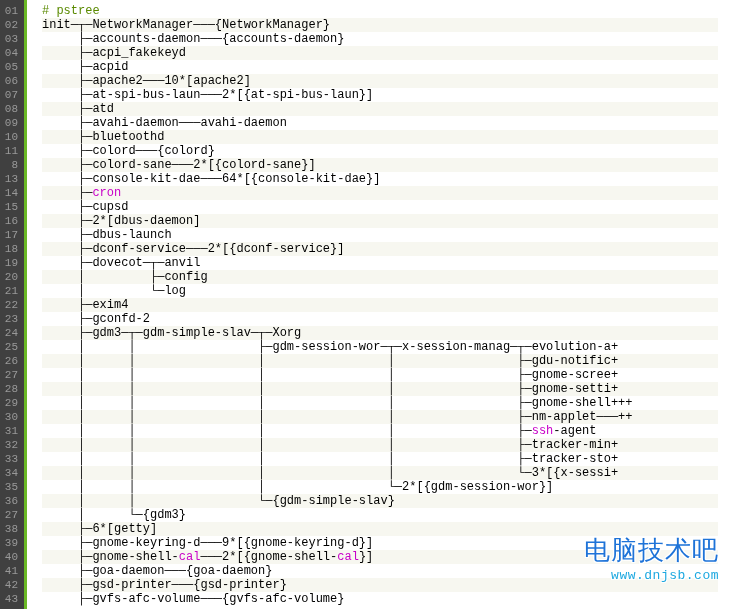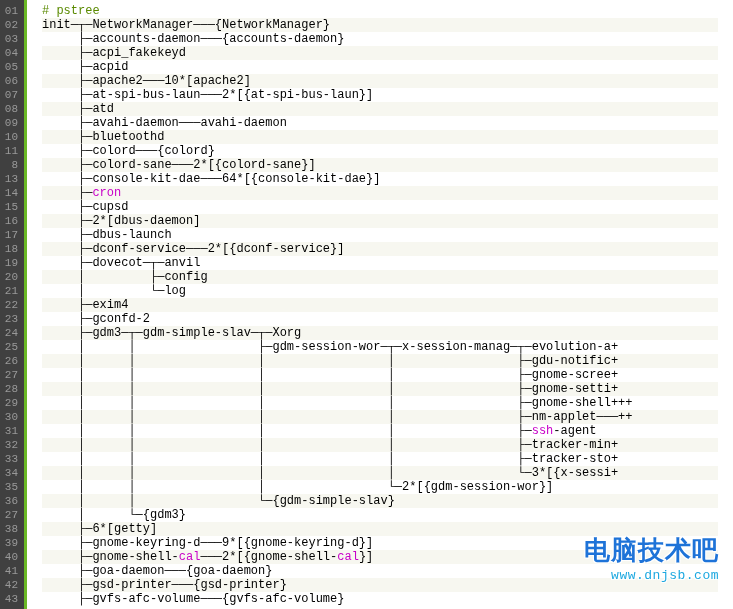--- a/index.html
+++ b/index.html
@@ -6,21 +6,21 @@
 body{font-family:"Courier New",monospace;font-size:12px;background:#fff;width:733px;height:609px;position:relative}
 .code-block{display:flex;height:100%}
 .gutter{background:#404040;padding:4px 2px;border-right:3px solid #6ab825;text-align:right;color:#999;line-height:14px;font-size:11px;user-select:none}
 .gutter div{padding:0 4px 0 2px;min-width:20px}
 .content{flex:1;padding:4px 15px;line-height:14px;white-space:pre;overflow:hidden}
 .line{height:14px}
 .line:nth-child(even){background:#f7f7f0}
 .comment{color:#5a8a00}
 .hl{color:#c800c8}
 .watermark{position:absolute;right:14px;bottom:26px;text-align:right;pointer-events:none}
-.wm-cn{font-size:26px;font-weight:bold;color:#1e73d8;letter-spacing:1px;text-shadow:-1px -1px 0 #fff,1px -1px 0 #fff,-1px 1px 0 #fff,1px 1px 0 #fff}
+.wm-cn{font-size:26px;font-weight:normal;color:#1e73d8;letter-spacing:1px;text-shadow:-1px -1px 0 #fff,1px -1px 0 #fff,-1px 1px 0 #fff,1px 1px 0 #fff}
 .wm-url{font-size:13px;color:#1ca8e0;font-weight:normal;letter-spacing:.5px;text-shadow:-1px -1px 0 #fff,1px -1px 0 #fff,-1px 1px 0 #fff,1px 1px 0 #fff}
 </style>
 </head>
 <body>
 
 <div class="code-block">
   <div class="gutter">
       <div>01</div>
       <div>02</div>
       <div>03</div>

